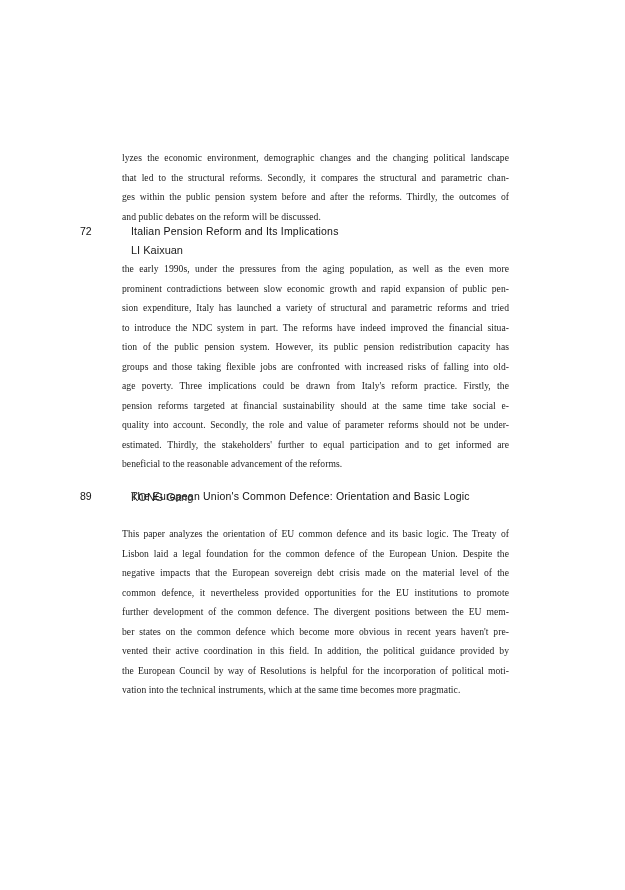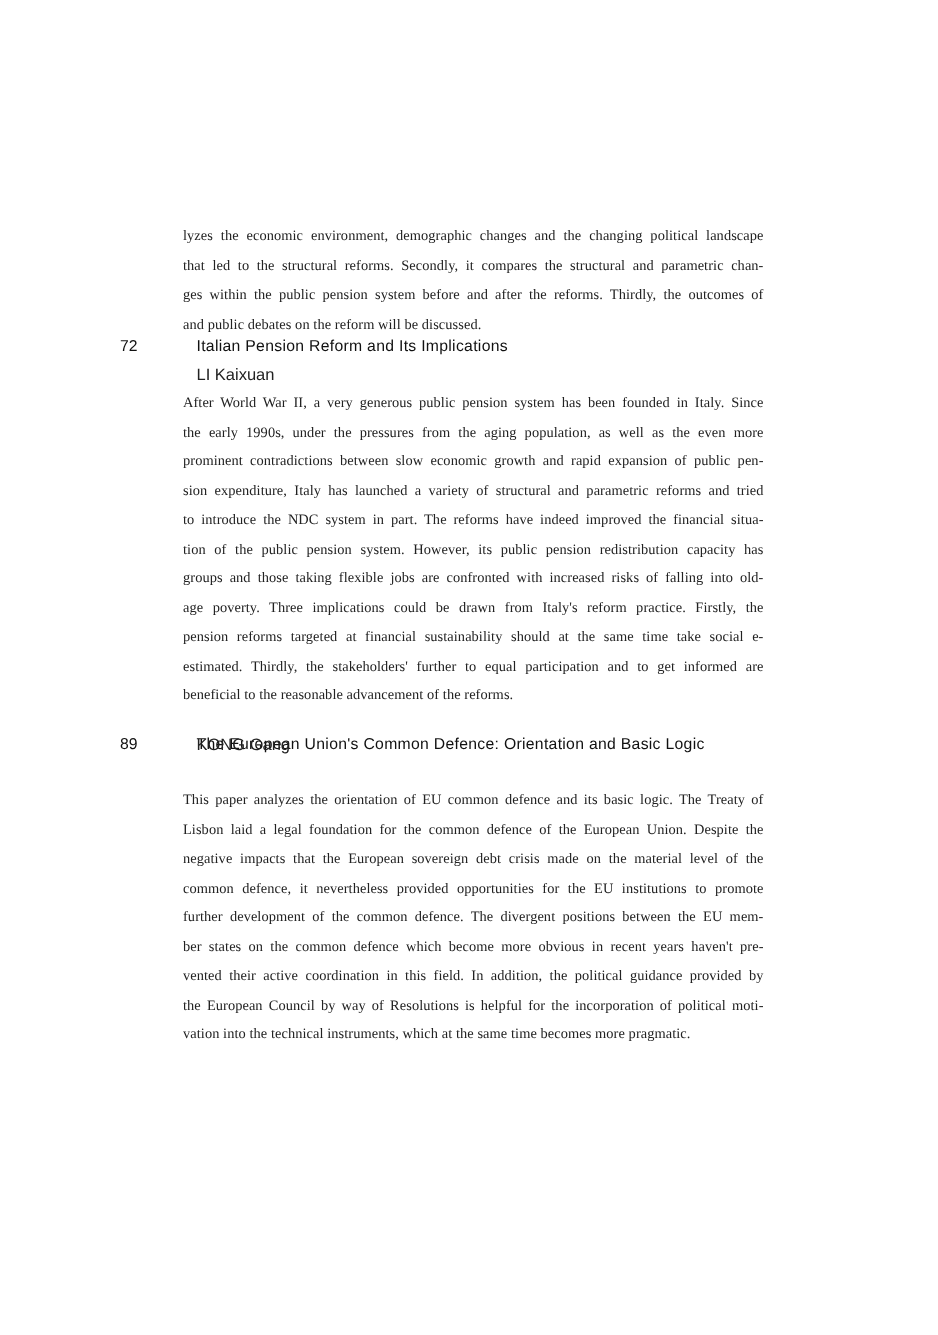--- a/index.html
+++ b/index.html
@@ -29,29 +29,29 @@
     <span class="ln">ges within the public pension system before and after the reforms. Thirdly, the outcomes of</span>
     <span class="ln last">and public debates on the reform will be discussed.</span>
   </div>
 
   <div class="entry-head" style="top:225px;">
     <span class="entry-num">72</span>
     <span class="entry-title">Italian Pension Reform and Its Implications</span>
   </div>
   <div class="author" style="top:244px;">LI Kaixuan</div>
   <div class="para" style="top:259px;">
-    <span class="ln">After World War II, a very generous public pension system has been founded in Italy. Since</span>
     <span class="ln">the early 1990s, under the pressures from the aging population, as well as the even more</span>
     <span class="ln">prominent contradictions between slow economic growth and rapid expansion of public pen-</span>
     <span class="ln">sion expenditure, Italy has launched a variety of structural and parametric reforms and tried</span>
     <span class="ln">to introduce the NDC system in part. The reforms have indeed improved the financial situa-</span>
     <span class="ln">tion of the public pension system. However, its public pension redistribution capacity has</span>
     <span class="ln">groups and those taking flexible jobs are confronted with increased risks of falling into old-</span>
     <span class="ln">age poverty. Three implications could be drawn from Italy's reform practice. Firstly, the</span>
     <span class="ln">pension reforms targeted at financial sustainability should at the same time take social e-</span>
+    <span class="ln">quality into account. Secondly, the role and value of parameter reforms should not be under-</span>
     <span class="ln">estimated. Thirdly, the stakeholders' further to equal participation and to get informed are</span>
     <span class="ln last">beneficial to the reasonable advancement of the reforms.</span>
   </div>
 
   <div class="entry-head" style="top:490px;">
     <span class="entry-num">89</span>
     <span class="entry-title">The European Union's Common Defence: Orientation and Basic Logic</span>
   </div>
   <div class="author" style="top:491px;text-align:center;">KONG Gang</div>
   <div class="para" style="top:524px;">

